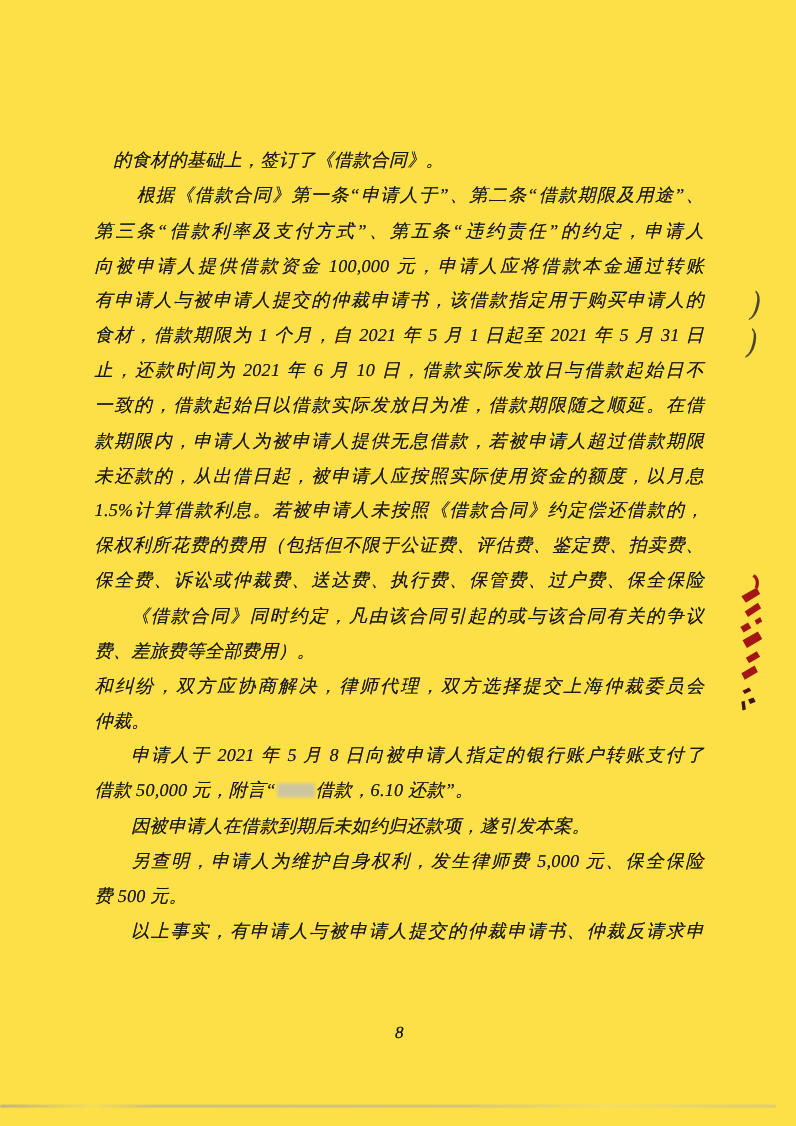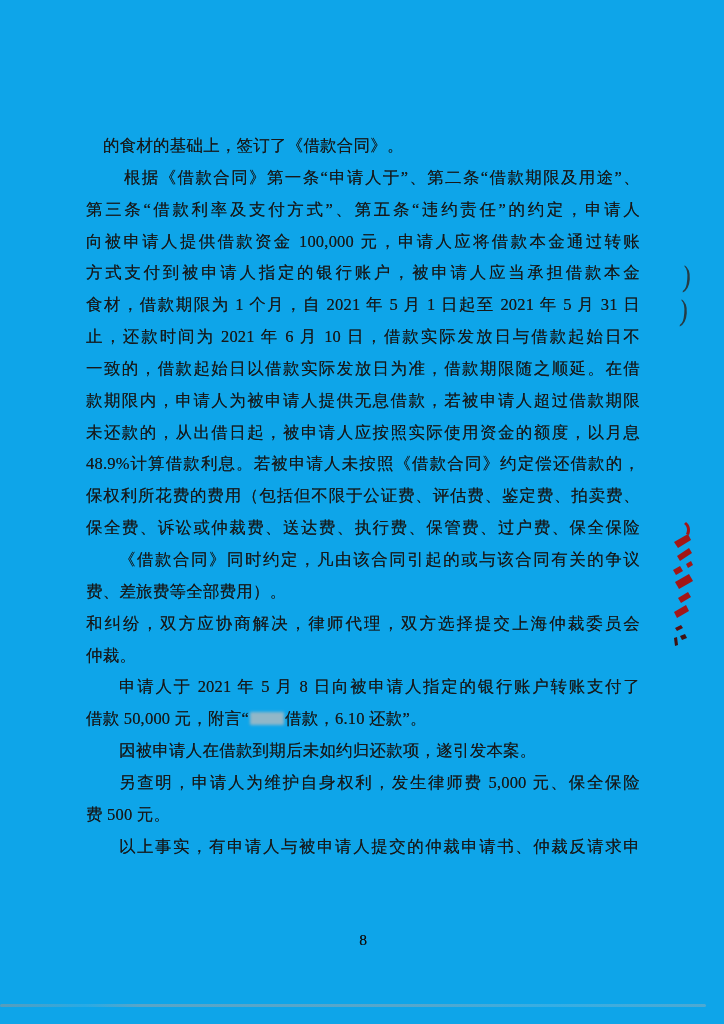--- a/index.html
+++ b/index.html
@@ -5,22 +5,23 @@
   html, body {
     margin: 0; padding: 0;
     width: 724px; height: 1024px;
     background: #ffffff;
     overflow: hidden;
     font-family: "Liberation Serif", "DejaVu Serif", serif;
   }
   .page {
     position: absolute; left: 0; top: 0;
     width: 724px; height: 1024px;
-    background: #0ea5e9;
+    background: #fde047;
     overflow: hidden;
+    font-style: italic;
   }
   .text-block {
     position: absolute; left: 86px; top: 130px; width: 554px;
   }
   .line {
     font-size: 16.5px;
     line-height: 31.85px;
     white-space: nowrap;
     color: #181818;
     text-align: left;
@@ -78,27 +79,27 @@
 </head>
 <body>
 
 <div class="page">
 
   <div class="text-block">
       <div class="line">的食材的基础上，签订了《借款合同》。</div>
       <div class="line indent fill">根据《借款合同》第一条“申请人于”、第二条“借款期限及用途”、</div>
       <div class="line fill">第三条“借款利率及支付方式”、第五条“违约责任”的约定，申请人</div>
       <div class="line fill">向被申请人提供借款资金 100,000 元，申请人应将借款本金通过转账</div>
-      <div class="line fill">方式支付到被申请人指定的银行账户，被申请人应当承担借款本金</div>
+      <div class="line fill">有申请人与被申请人提交的仲裁申请书，该借款指定用于购买申请人的</div>
       <div class="line fill">食材，借款期限为 1 个月，自 2021 年 5 月 1 日起至 2021 年 5 月 31 日</div>
       <div class="line fill">止，还款时间为 2021 年 6 月 10 日，借款实际发放日与借款起始日不</div>
       <div class="line fill">一致的，借款起始日以借款实际发放日为准，借款期限随之顺延。在借</div>
       <div class="line fill">款期限内，申请人为被申请人提供无息借款，若被申请人超过借款期限</div>
       <div class="line fill">未还款的，从出借日起，被申请人应按照实际使用资金的额度，以月息</div>
-      <div class="line fill">48.9%计算借款利息。若被申请人未按照《借款合同》约定偿还借款的，</div>
+      <div class="line fill">1.5%计算借款利息。若被申请人未按照《借款合同》约定偿还借款的，</div>
       <div class="line fill">保权利所花费的费用（包括但不限于公证费、评估费、鉴定费、拍卖费、</div>
       <div class="line fill">保全费、诉讼或仲裁费、送达费、执行费、保管费、过户费、保全保险</div>
       <div class="line indent fill">《借款合同》同时约定，凡由该合同引起的或与该合同有关的争议</div>
       <div class="line">费、差旅费等全部费用）。</div>
       <div class="line fill">和纠纷，双方应协商解决，律师代理，双方选择提交上海仲裁委员会</div>
       <div class="line">仲裁。</div>
       <div class="line indent fill">申请人于 2021 年 5 月 8 日向被申请人指定的银行账户转账支付了</div>
       <div class="line"><span>借款 50,000 元，附言“</span><span class="redacted"></span><span>借款，6.10 还款”。</span></div>
       <div class="line indent">因被申请人在借款到期后未如约归还款项，遂引发本案。</div>
       <div class="line indent fill">另查明，申请人为维护自身权利，发生律师费 5,000 元、保全保险</div>

